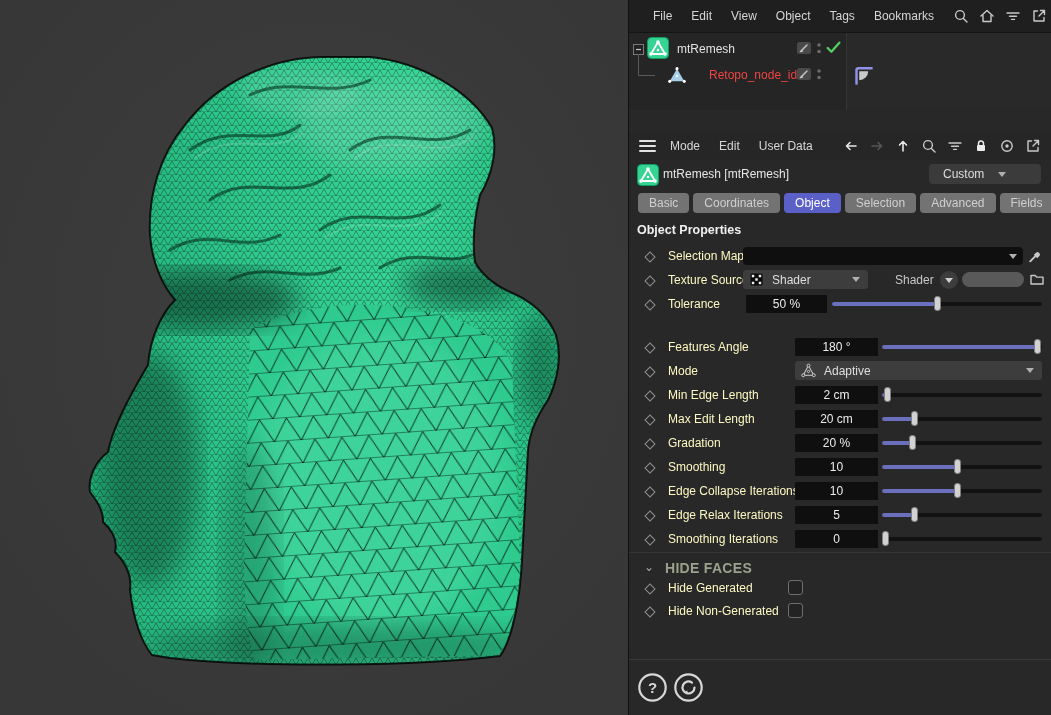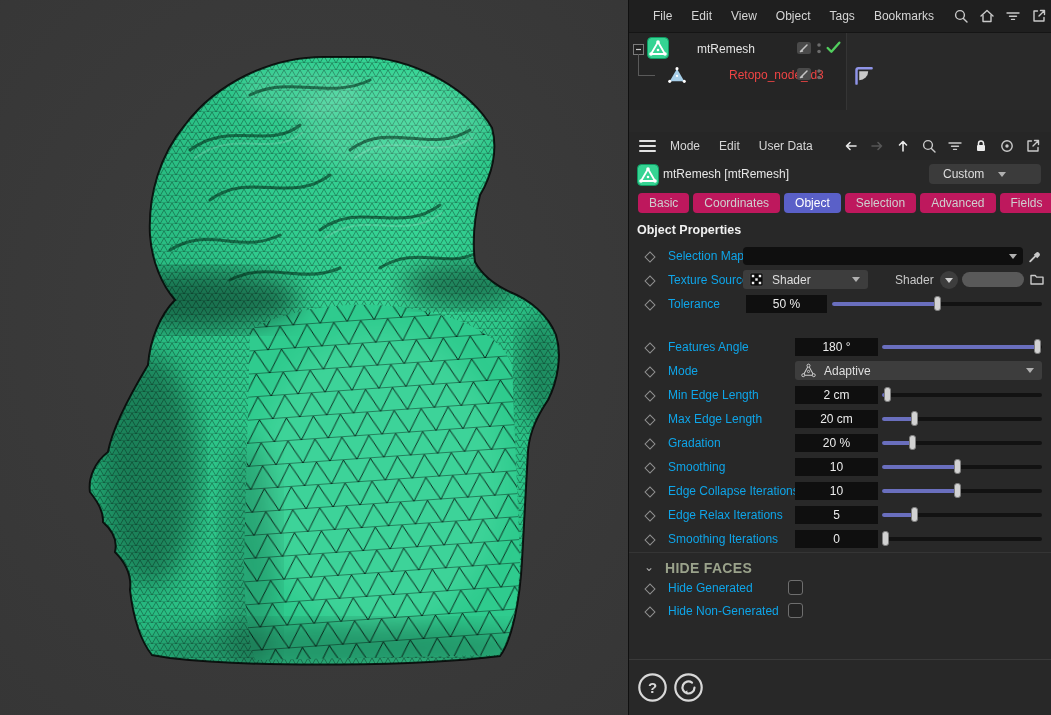--- a/index.html
+++ b/index.html
@@ -13,38 +13,38 @@
   .om-menubar{top:0;height:33px;background:#1f1f1f;border-bottom:1px solid #151515;}
   .menu-item{margin-right:19px;color:#d6d6d6;cursor:default;white-space:nowrap;}
   .hamburger{width:17px;margin-right:14px;display:inline-block;}
   .hamburger i{display:block;height:2.4px;background:#e2e2e2;margin:2.6px 0;border-radius:1px;}
   .bar-icons{margin-left:auto;display:flex;align-items:center;gap:9px;}
   .bar-icons .ic{display:inline-flex;width:17px;height:17px;align-items:center;justify-content:center;}
   
   .om-tree{position:absolute;top:33px;left:0;width:100%;height:77px;background:#252525;}
   .tags-col{position:absolute;left:217px;top:0;bottom:0;right:0;background:#292929;border-left:1px solid #353535;}
   .tree-row{position:absolute;left:0;height:26px;display:block;}
-  .tree-label{position:absolute;top:6px;white-space:nowrap;margin-left:20px;}
+  .tree-label{position:absolute;top:6px;white-space:nowrap;}
   .tree-line{position:absolute;background:#5a5a5a;}
   
   .attr-strip{position:absolute;top:110px;left:0;width:100%;height:22px;background:#1a1a1a;display:flex;align-items:center;padding-left:8px;box-sizing:border-box;color:#d8d8d8;}
   .attr-menubar{top:132px;height:28px;background:#262626;}
   .attr-content{position:absolute;top:160px;left:0;right:0;bottom:0;background:#282828;}
   .objheader{position:relative;height:30px;padding-left:48px;}
   .objheader .title{position:absolute;left:34px;top:7px;color:#e6e6e6;}
   .preset-dd{position:absolute;right:10px;top:4px;width:112px;height:20px;background:#3b3b3b;border-radius:4px;display:flex;align-items:center;color:#dedede;}
   .preset-dd span{margin-left:14px;}
   .tabs{position:relative;height:26px;display:flex;gap:4px;padding-left:9px;align-items:center;}
-  .tab{background:#be185d;color:#cfcfcf;border-radius:4px;padding:3px 11px;white-space:nowrap;cursor:default;}
+  .tab{background:#737373;color:#cfcfcf;border-radius:4px;padding:3px 11px;white-space:nowrap;cursor:default;}
   .tab.sel{background:#5a60c8;color:#fff;}
   .section-title{margin:7px 0 8px 8px;color:#f0f0f0;font-weight:bold;font-size:12.5px;}
   
   .prow{position:relative;height:24px;}
   .diamond{position:absolute;left:17px;top:8px;width:6px;height:6px;border:1px solid #8f8f8f;transform:rotate(45deg);}
-  .plabel{position:absolute;left:39px;top:4px;color:#0ea5e9;white-space:nowrap;}
+  .plabel{position:absolute;left:39px;top:4px;color:#fef9c3;white-space:nowrap;}
   .vbox{position:absolute;top:2px;height:18px;background:#0f0f0f;border-radius:0;color:#ececec;text-align:center;line-height:18px;}
   .vbox.std{left:166px;width:83px;}
   .vbox.wide{left:117px;width:81px;}
   .slider{position:absolute;top:2px;height:18px;}
   .slider.std{left:253px;width:160px;}
   .slider.wide{left:203px;width:210px;}
   .track{position:absolute;left:0;right:0;top:7px;height:4px;background:#121212;border-radius:2px;}
   .fill{position:absolute;left:0;top:7px;height:4px;background:#6a6fbe;border-radius:2px;}
   .handle{position:absolute;top:1px;width:7px;height:15px;background:#d2d2d2;border:1px solid #7e7e7e;border-radius:3px;box-sizing:border-box;}
   .dd{position:absolute;top:1px;height:19px;background:#3d3d3d;border-radius:3px;display:flex;align-items:center;color:#dedede;}
@@ -419,21 +419,21 @@
             <span class="plabel">Min Edge Length</span>
             <span class="vbox std">2 cm</span>
             <span class="slider std">
               <span class="track"></span>
               <span class="fill" style="width:3.0%"></span>
               <span class="handle" style="left:calc(3.0% - 3px)"></span>
             </span>
           </div>
           <div class="prow">
             <span class="diamond"></span>
-            <span class="plabel">Max Edge Length</span>
+            <span class="plabel">Max Edit Length</span>
             <span class="vbox std">20 cm</span>
             <span class="slider std">
               <span class="track"></span>
               <span class="fill" style="width:20.0%"></span>
               <span class="handle" style="left:calc(20.0% - 3px)"></span>
             </span>
           </div>
           <div class="prow">
             <span class="diamond"></span>
             <span class="plabel">Gradation</span>

